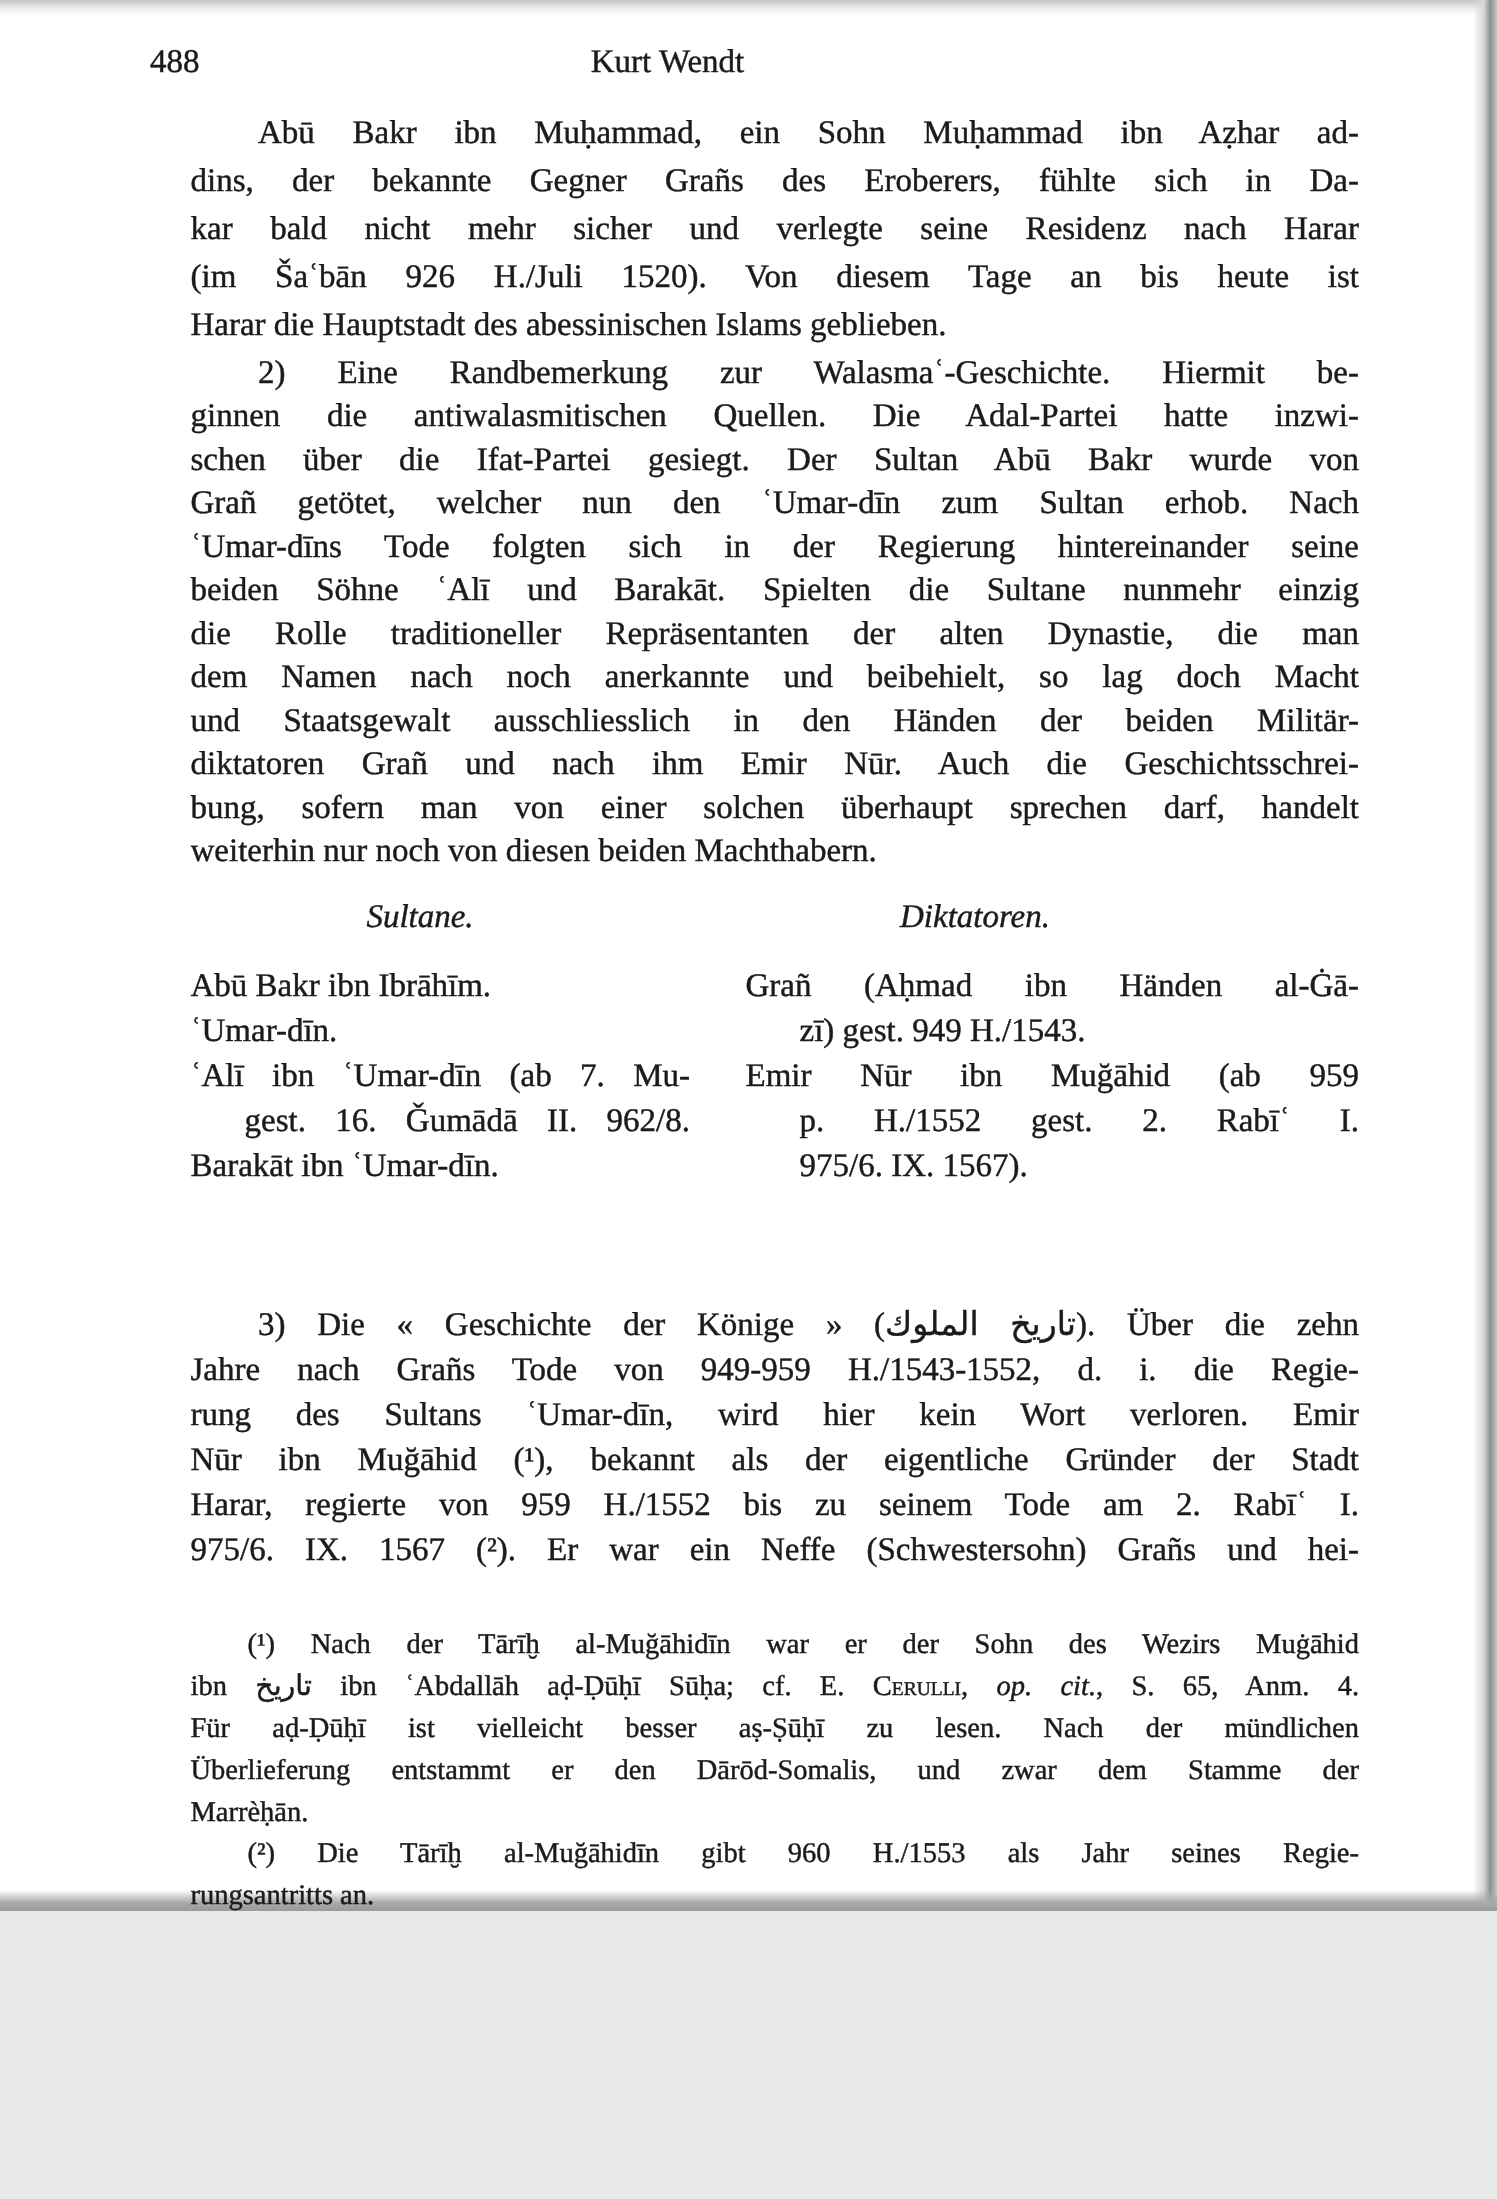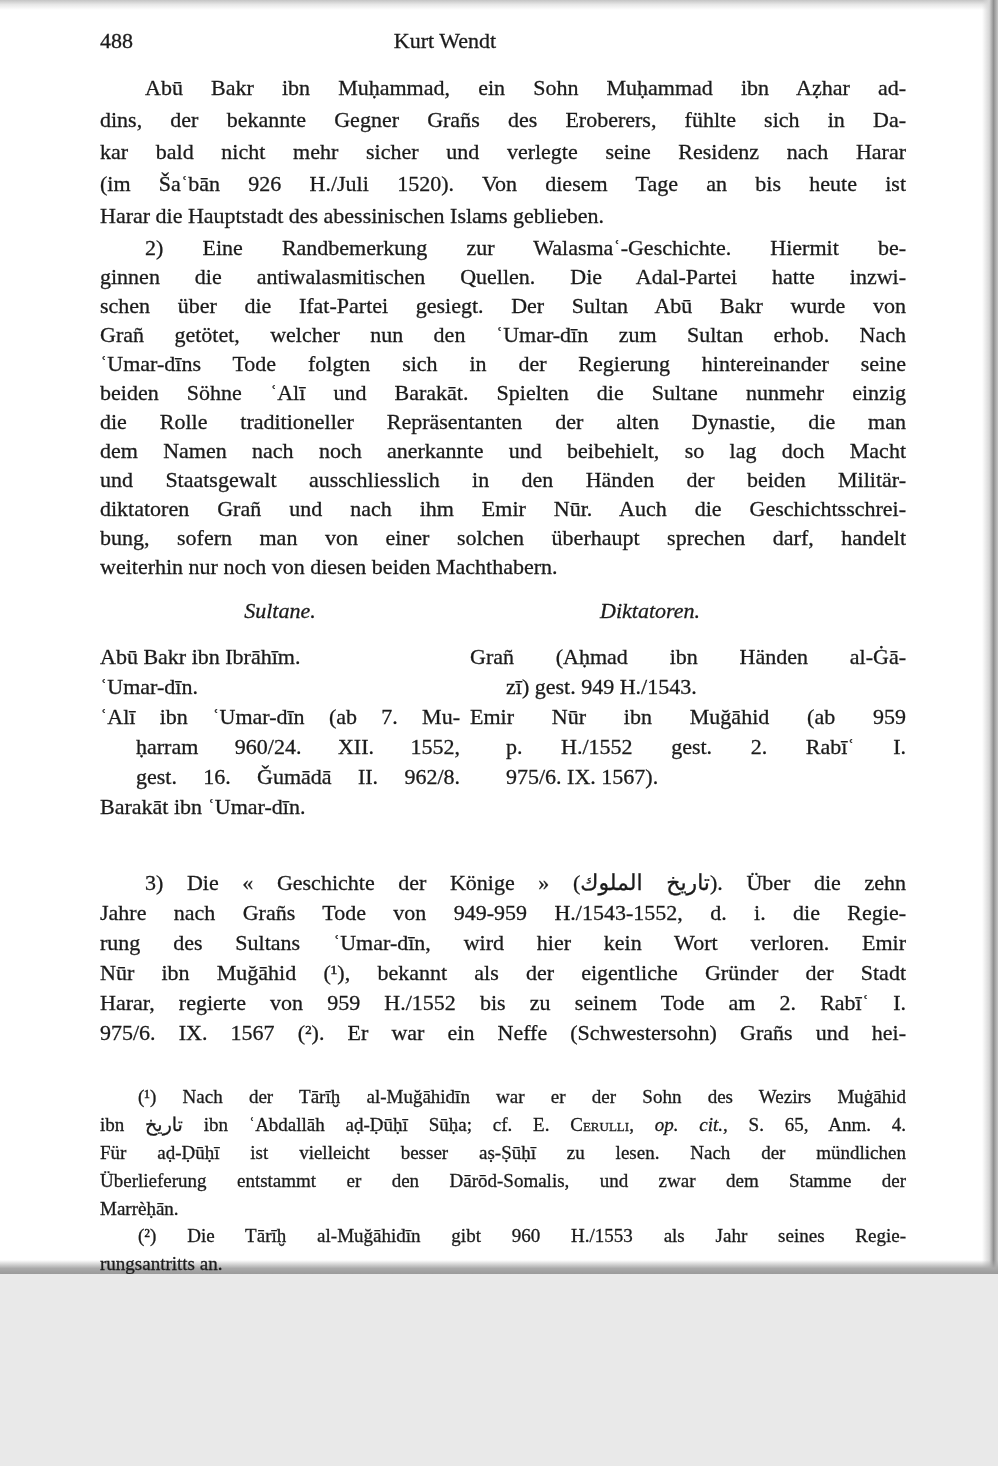--- a/index.html
+++ b/index.html
@@ -14,21 +14,21 @@
   
   .edge{position:absolute;pointer-events:none;}
   .edge.top{left:0;top:0;width:998px;height:10px;
     background:linear-gradient(to bottom,#c4c4c4 0%,#e7e7e7 45%,#ffffff 100%);}
   .edge.right{top:0;right:0;width:16px;height:1466px;
     background:linear-gradient(to right,rgba(255,255,255,0) 0%,#d6d6d6 45%,#8f8f8f 72%,#c6c6c6 100%);}
   .edge.bottom{left:0;bottom:0;width:998px;height:14px;
     background:linear-gradient(to bottom,rgba(255,255,255,0) 0%,#aaaaaa 60%,#9a9a9a 100%);}
 
   .block{position:absolute;left:100px;width:806px;}
-  .ln{white-space:nowrap;}
+  .ln{white-space:nowrap;margin-left:27px;}
 
   
   .header-row{top:28px;height:30px;font-size:22px;}
   .pagenum{position:absolute;left:0;top:0;}
   .runhead{position:absolute;left:0;top:0;width:690px;text-align:center;}
 
   
   .para{font-size:22px;}
   .para .ln, .fn .ln{
     white-space:normal;
@@ -103,21 +103,20 @@
 
   <div class="block col-headings">
     <div class="colhead left">Sultane.</div>
     <div class="colhead right">Diktatoren.</div>
   </div>
 
   <div class="col col-left" style="position:absolute;">
       <div class="ln">Abū Bakr ibn Ibrāhīm.</div>
       <div class="ln">ʿUmar-dīn.</div>
       <div class="ln jst">ʿAlī ibn ʿUmar-dīn (ab 7. Mu-</div>
-      <div class="ln ind jst">ḥarram 960/24. XII. 1552,</div>
       <div class="ln ind jst">gest. 16. Ǧumādā II. 962/8.</div>
       <div class="ln">Barakāt ibn ʿUmar-dīn.</div>
     </div>
 
   <div class="col col-right" style="position:absolute;">
       <div class="ln jst">Grañ (Aḥmad ibn Händen al-Ġā-</div>
       <div class="ln ind">zī) gest. 949 H./1543.</div>
       <div class="ln jst">Emir Nūr ibn Muğāhid (ab 959</div>
       <div class="ln ind jst">p. H./1552 gest. 2. Rabīʿ I.</div>
       <div class="ln ind">975/6. IX. 1567).</div>

